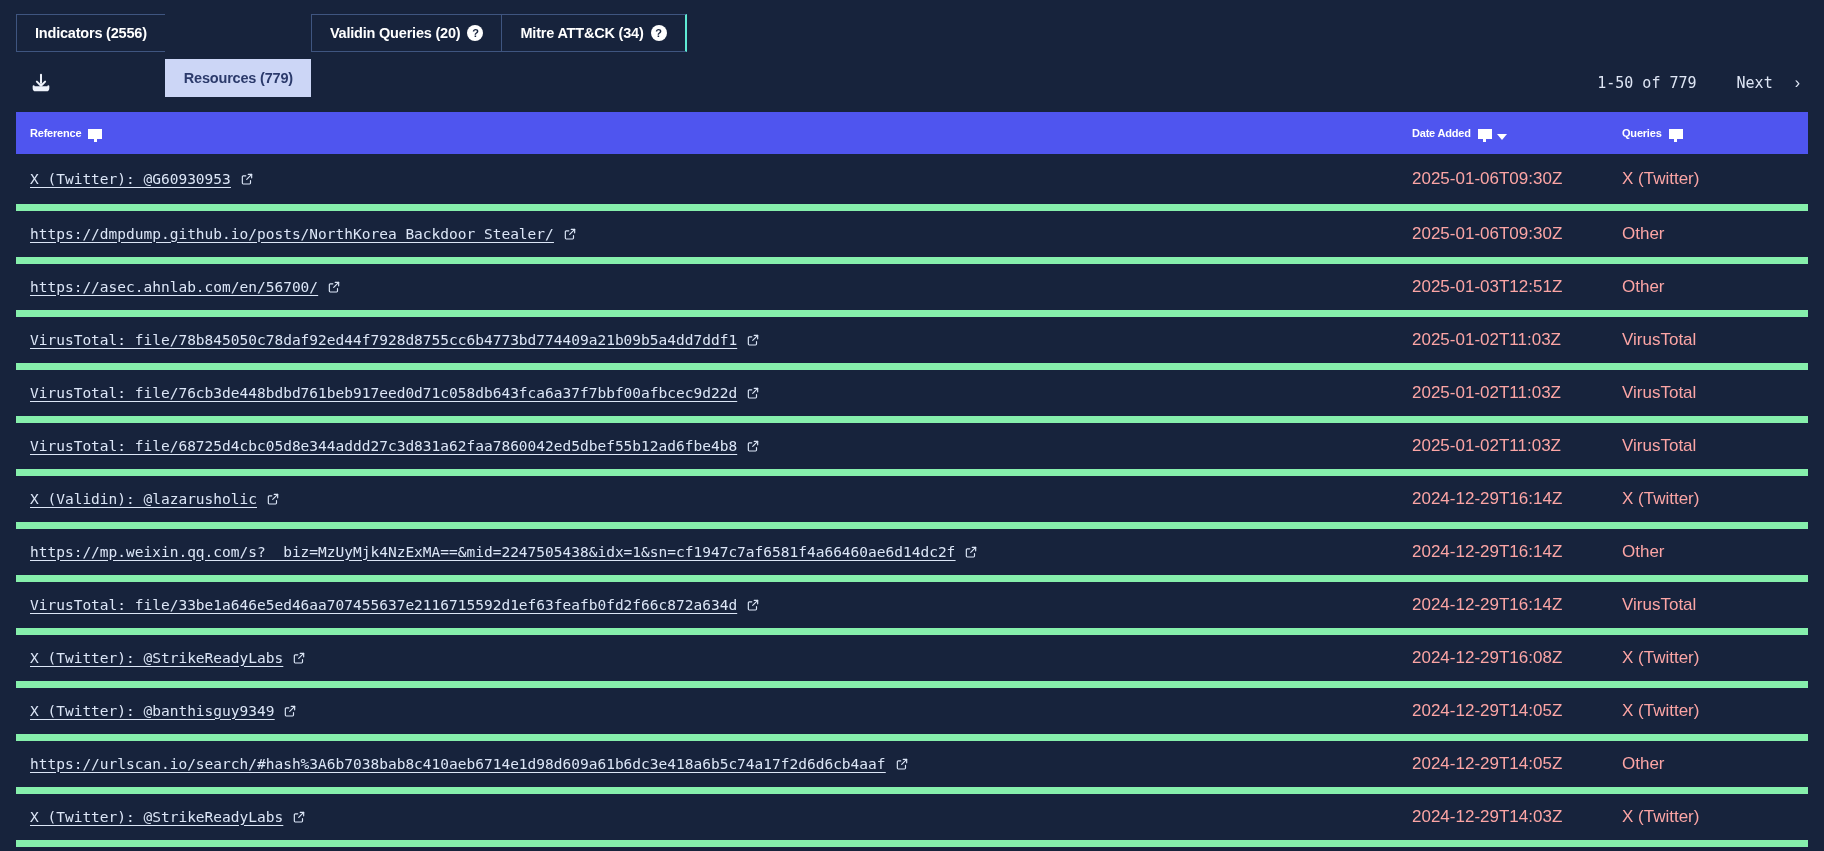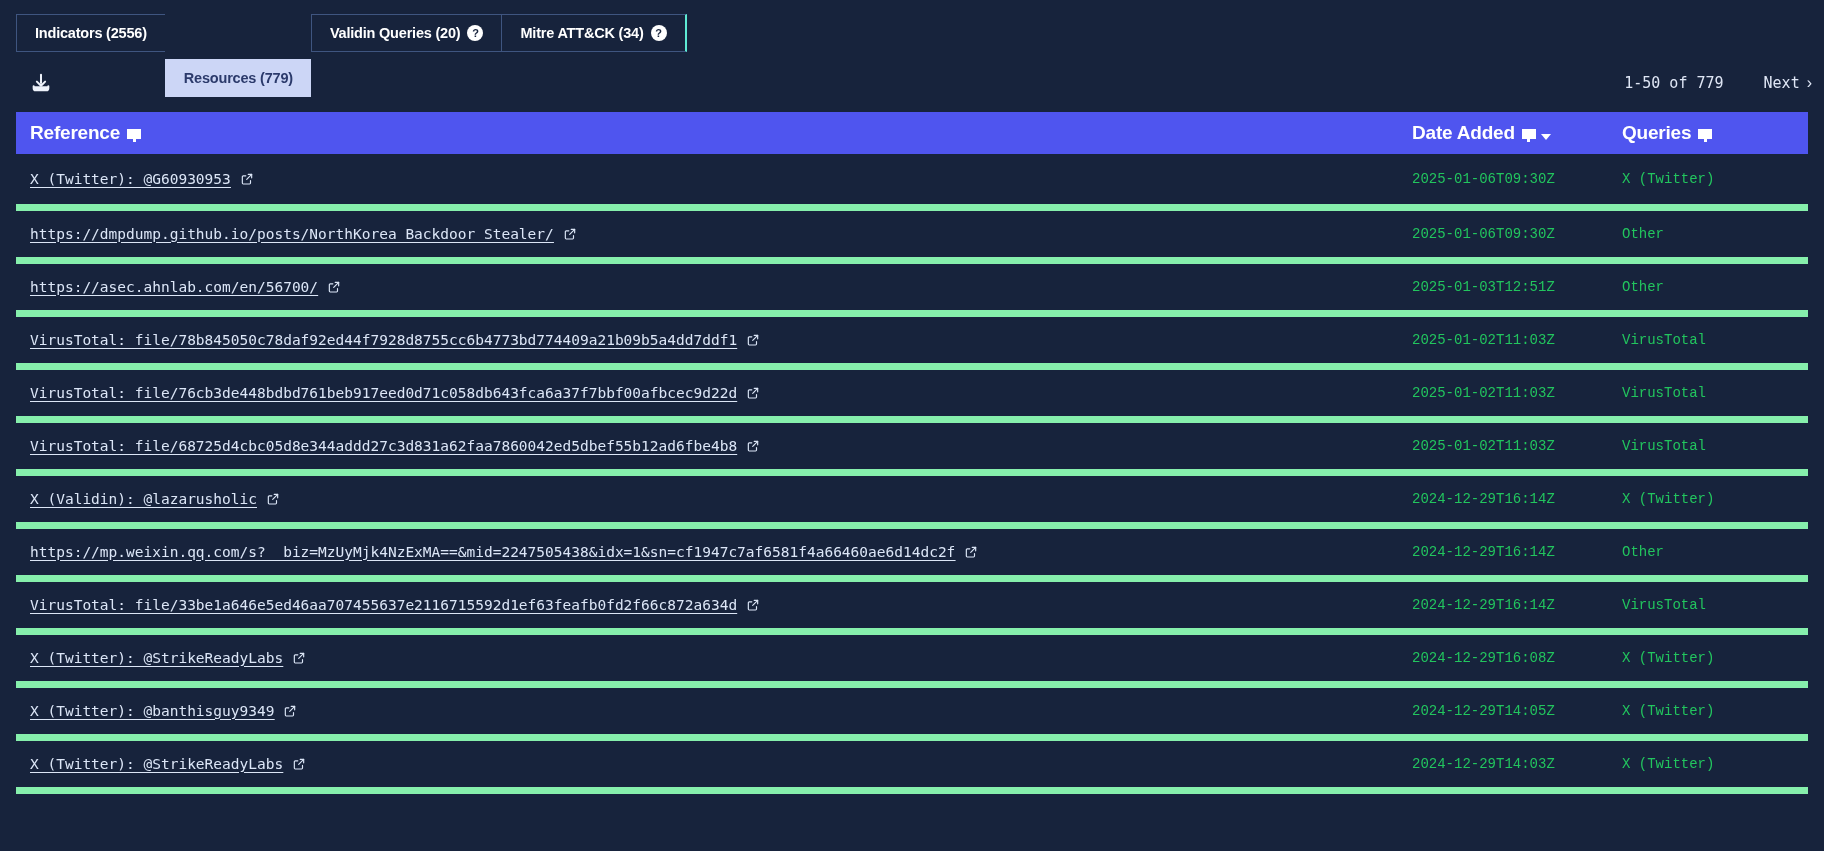--- a/index.html
+++ b/index.html
@@ -65,21 +65,21 @@
     line-height: 1;
     flex: none;
   }
 
   
   .toolbar {
     position: relative;
     height: 50px;
     display: flex;
     align-items: center;
-    padding: 0 12px 0 28px;
+    padding: 0 24px 0 28px;
   }
   .download-btn {
     width: 26px;
     height: 26px;
     display: flex;
     align-items: center;
     justify-content: center;
     cursor: pointer;
     background: none;
     border: none;
@@ -91,21 +91,21 @@
     align-items: center;
     gap: 40px;
     color: #dfe6f5;
     font-family: "DejaVu Sans Mono", monospace;
     font-size: 15px;
   }
   .pager .range { letter-spacing: 0px; }
   .pager .next {
     display: flex;
     align-items: center;
-    gap: 7px;
+    gap: 22px;
     cursor: pointer;
     color: #dfe6f5;
   }
   .chev {
     font-family: "Liberation Sans", sans-serif;
     font-size: 16px;
     line-height: 1;
   }
 
   
@@ -114,21 +114,21 @@
     width: calc(1824px - 32px);
   }
   table {
     width: 100%;
     border-collapse: collapse;
     table-layout: fixed;
   }
   thead th {
     background: #4f55ef;
     color: #ffffff;
-    font-size: 19px;
+    font-size: 11px;
     font-weight: bold;
     letter-spacing: -0.2px;
     text-align: left;
     height: 42px;
     padding: 0 14px;
     vertical-align: middle;
     cursor: pointer;
     white-space: nowrap;
   }
   th .th-inner {
@@ -183,23 +183,23 @@
     font-family: "DejaVu Sans Mono", monospace;
     font-size: 14.5px;
     text-decoration: underline;
     text-underline-offset: 3px;
     cursor: pointer;
     white-space: nowrap;
   }
   .ref-link .label { text-decoration: underline; text-underline-offset: 3px; }
   .ext-icon { flex: none; display: block; }
   .date-cell, .cat-cell {
-    font-family: Liberation Mono, monospace;
-    font-size: 14px;
-    color: #22c55e;
+    font-family: Liberation Sans, sans-serif;
+    font-size: 17px;
+    color: #fca5a5;
     white-space: nowrap;
   }
 </style>
 </head>
 <body>
 
 <div id="app">
 
   <div class="tabbar" id="tabbar">
       <div class="tab">
@@ -418,20 +418,34 @@
                     <path d="M20 4l-8.5 8.5" stroke="#dce6f7" stroke-width="2" fill="none" stroke-linecap="round"></path>
                     <path d="M18 14.5V19a1.5 1.5 0 0 1-1.5 1.5h-11A1.5 1.5 0 0 1 4 19V8a1.5 1.5 0 0 1 1.5-1.5H10" stroke="#dce6f7" stroke-width="2" fill="none" stroke-linecap="round" stroke-linejoin="round"></path>
                   </svg>
                 </span>
               </span></td>
             <td class="date-cell">2024-12-29T14:05Z</td>
             <td class="cat-cell">X (Twitter)</td>
           </tr>
           <tr>
             <td class="ref-cell"><span class="ref-link">
+                <span class="label">https://urlscan.io/search/#hash%3A6b7038bab8c410aeb6714e1d98d609a61b6dc3e418a6b5c74a17f2d6d6cb4aaf</span>
+                <span>
+                  <svg class="ext-icon" width="14" height="14" viewBox="0 0 24 24" aria-hidden="true">
+                    <path d="M14 4h6v6" stroke="#dce6f7" stroke-width="2" fill="none" stroke-linecap="round" stroke-linejoin="round"></path>
+                    <path d="M20 4l-8.5 8.5" stroke="#dce6f7" stroke-width="2" fill="none" stroke-linecap="round"></path>
+                    <path d="M18 14.5V19a1.5 1.5 0 0 1-1.5 1.5h-11A1.5 1.5 0 0 1 4 19V8a1.5 1.5 0 0 1 1.5-1.5H10" stroke="#dce6f7" stroke-width="2" fill="none" stroke-linecap="round" stroke-linejoin="round"></path>
+                  </svg>
+                </span>
+              </span></td>
+            <td class="date-cell">2024-12-29T14:05Z</td>
+            <td class="cat-cell">Other</td>
+          </tr>
+          <tr>
+            <td class="ref-cell"><span class="ref-link">
                 <span class="label">X (Twitter): @StrikeReadyLabs</span>
                 <span>
                   <svg class="ext-icon" width="14" height="14" viewBox="0 0 24 24" aria-hidden="true">
                     <path d="M14 4h6v6" stroke="#dce6f7" stroke-width="2" fill="none" stroke-linecap="round" stroke-linejoin="round"></path>
                     <path d="M20 4l-8.5 8.5" stroke="#dce6f7" stroke-width="2" fill="none" stroke-linecap="round"></path>
                     <path d="M18 14.5V19a1.5 1.5 0 0 1-1.5 1.5h-11A1.5 1.5 0 0 1 4 19V8a1.5 1.5 0 0 1 1.5-1.5H10" stroke="#dce6f7" stroke-width="2" fill="none" stroke-linecap="round" stroke-linejoin="round"></path>
                   </svg>
                 </span>
               </span></td>
             <td class="date-cell">2024-12-29T14:03Z</td>

